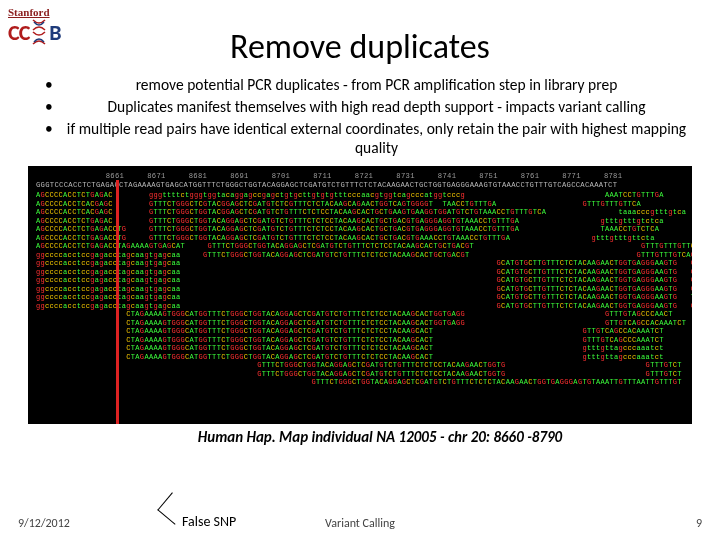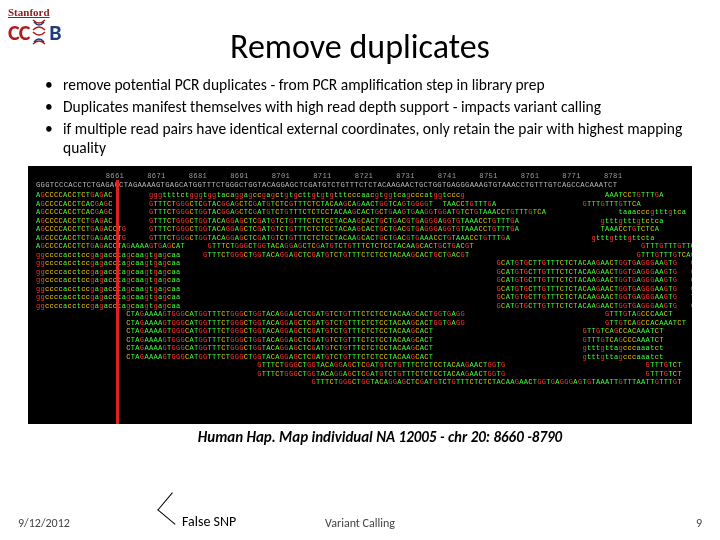--- a/index.html
+++ b/index.html
@@ -52,20 +52,21 @@
     margin: 0 30px 0 45px;
     font-size: 15.5px;
     line-height: 1.28;
     color: #000;
   }
   .bullets li {
     list-style: none;
     position: relative;
     padding-left: 18px;
     margin-bottom: 2px;
+    text-align: center;
   }
   .bullets li::before {
     content: "•";
     position: absolute;
     left: 0;
     top: 0;
   }
   .em { font-style: italic; }
   .viewer {
     margin: 8px 28px 0 28px;

